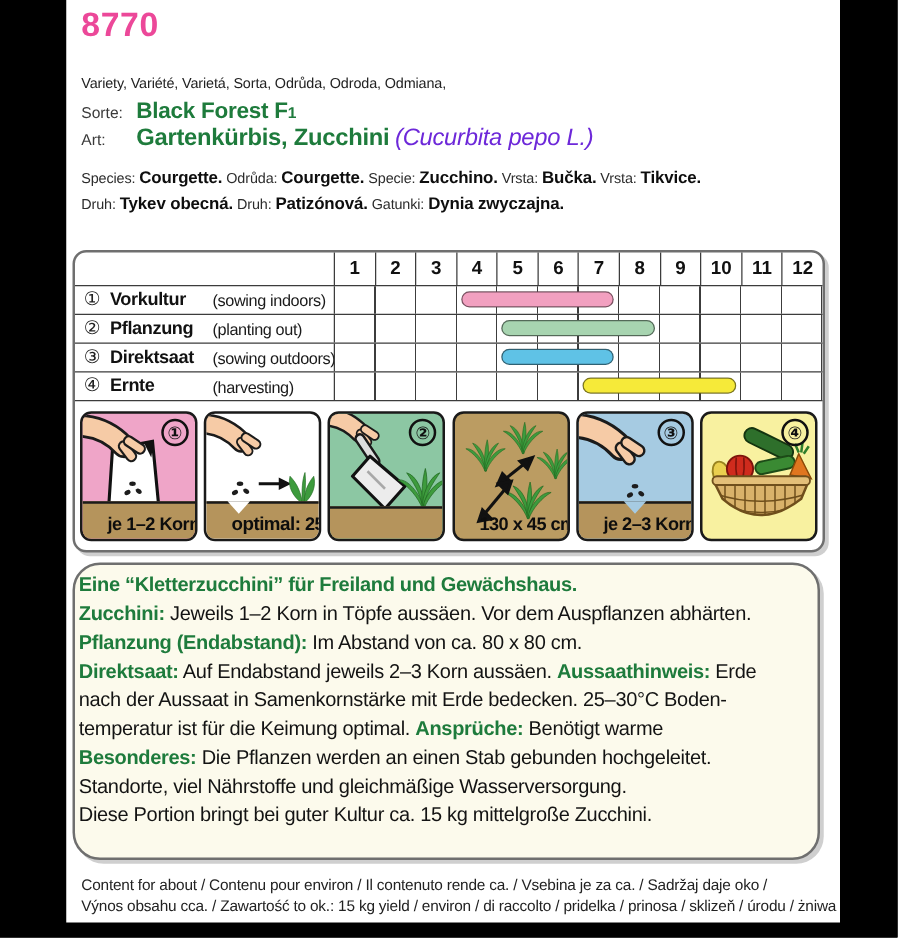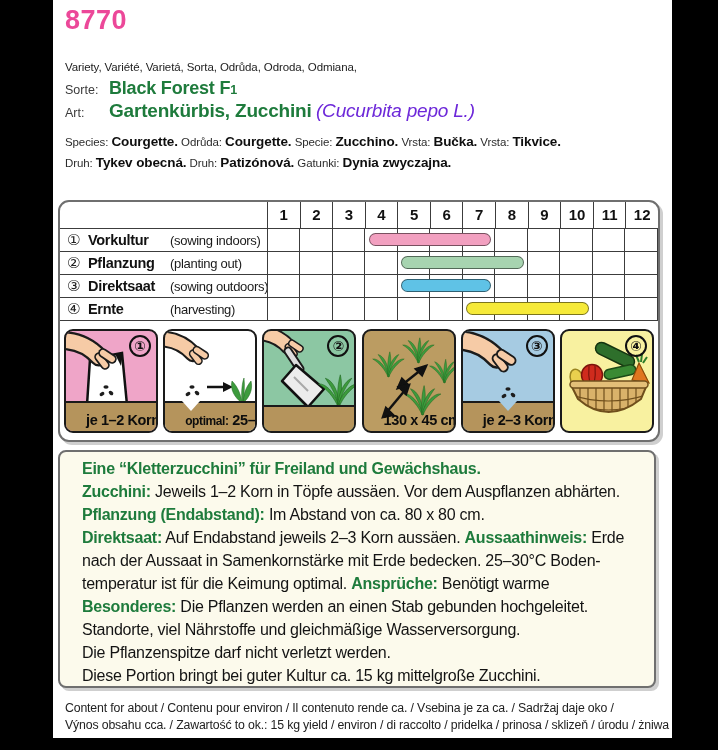--- a/index.html
+++ b/index.html
@@ -38,37 +38,37 @@
 
   
   .pictostrip{position:absolute;left:0;right:0;top:118px;bottom:0;border-top:1px solid #3c3c3c;
               display:flex;justify-content:space-between;align-items:center;padding:0 4px;box-sizing:border-box;}
   .panel{position:relative;width:94px;height:104px;border:2px solid #1a1a1a;border-radius:9px;
          overflow:hidden;box-sizing:border-box;background:#fff;}
   .soil{position:absolute;left:0;right:0;bottom:0;height:28px;background:#b5945c;border-top:2px solid #1a1a1a;}
   .notch{position:absolute;top:-2px;width:0;height:0;border-left:9px solid transparent;border-right:9px solid transparent;}
   .caption{position:absolute;left:0;right:0;bottom:3px;text-align:center;font-size:14.5px;font-weight:bold;
            letter-spacing:-.4px;color:#0d0d0d;white-space:nowrap;margin-left:20px;}
-  .caption .small{font-size:12px;font-weight:bold;}
+  .caption .small{font-size:15px;font-weight:bold;}
   .cnum{position:absolute;top:4px;right:5px;width:22px;height:22px;border:2px solid #111;border-radius:50%;
         box-sizing:border-box;text-align:center;font-size:14px;font-weight:bold;line-height:18px;color:#111;background:transparent;}
   .panel svg{position:absolute;left:0;top:0;}
 
   
   .ho{stroke:#1b1b1b;fill:none;stroke-linecap:round;}
   .hs{stroke:#f6cba6;fill:none;stroke-linecap:round;}
   .ha{stroke-width:19px;} .ha2{stroke-width:14.5px;}
   .hf{stroke-width:9.5px;} .hf2{stroke-width:6px;}
   .seed{fill:#1d1d1d;}
   .tuftp{fill:#3d9b3d;stroke:#1e661e;stroke-width:.5px;}
 
   
   .infobox{position:absolute;left:5px;top:450px;width:598px;height:238px;background:#fcfaec;
-           border:2px solid #6f6f6f;border-radius:8px;box-shadow:3px 3px 0 #cfcfcf;
-           padding:5px 22px;box-sizing:border-box;}
+           border:2px solid #6f6f6f;border-radius:22px;box-shadow:3px 3px 0 #cfcfcf;
+           padding:5px 3px;box-sizing:border-box;}
   .iline{font-size:16px;line-height:23px;letter-spacing:-.25px;color:#131313;white-space:nowrap;}
   .g{color:#1e7b3c;font-weight:bold;}
 
   
   .footer{position:absolute;left:12px;top:700px;width:600px;font-size:12.3px;line-height:17px;
           color:#222;letter-spacing:-.15px;white-space:nowrap;}
 </style>
 </head>
 <body>
 
@@ -283,21 +283,20 @@
 
     <div class="infobox">
       <div class="iline"><span class="g">Eine “Kletterzucchini” für Freiland und Gewächshaus.</span></div>
       <div class="iline"><span class="g">Zucchini:</span><span> Jeweils 1–2 Korn in Töpfe aussäen. Vor dem Auspflanzen abhärten.</span></div>
       <div class="iline"><span class="g">Pflanzung (Endabstand):</span><span> Im Abstand von ca. 80 x 80 cm.</span></div>
       <div class="iline"><span class="g">Direktsaat:</span><span> Auf Endabstand jeweils 2–3 Korn aussäen. </span><span class="g">Aussaathinweis:</span><span> Erde</span></div>
       <div class="iline"><span>nach der Aussaat in Samenkornstärke mit Erde bedecken. 25–30°C Boden-</span></div>
       <div class="iline"><span>temperatur ist für die Keimung optimal. </span><span class="g">Ansprüche:</span><span> Benötigt warme</span></div>
       <div class="iline"><span class="g">Besonderes:</span><span> Die Pflanzen werden an einen Stab gebunden hochgeleitet.</span></div>
       <div class="iline"><span>Standorte, viel Nährstoffe und gleichmäßige Wasserversorgung.</span></div>
-      <div class="iline"><span>Die Pflanzenspitze darf nicht verletzt werden.</span></div>
       <div class="iline"><span>Diese Portion bringt bei guter Kultur ca. 15 kg mittelgroße Zucchini.</span></div>
     </div>
 
     <div class="footer">
       <div>Content for about / Contenu pour environ / Il contenuto rende ca. / Vsebina je za ca. / Sadržaj daje oko /</div>
       <div>Výnos obsahu cca. / Zawartość to ok.:  15 kg yield / environ / di raccolto / pridelka / prinosa / sklizeň / úrodu / żniwa</div>
     </div>
 
   </div>
 </div>

